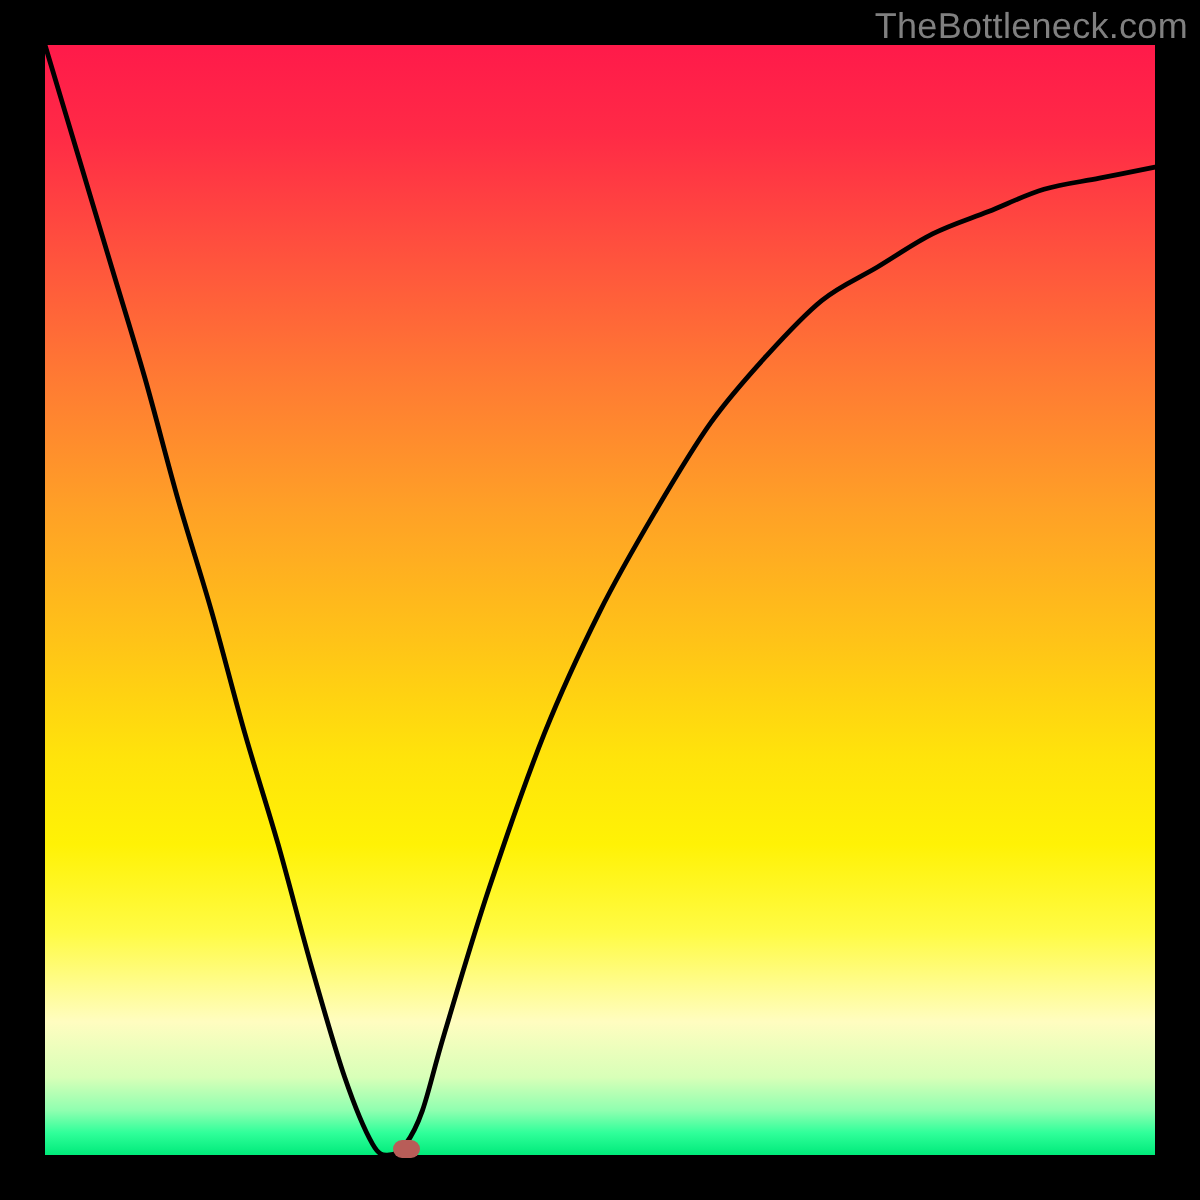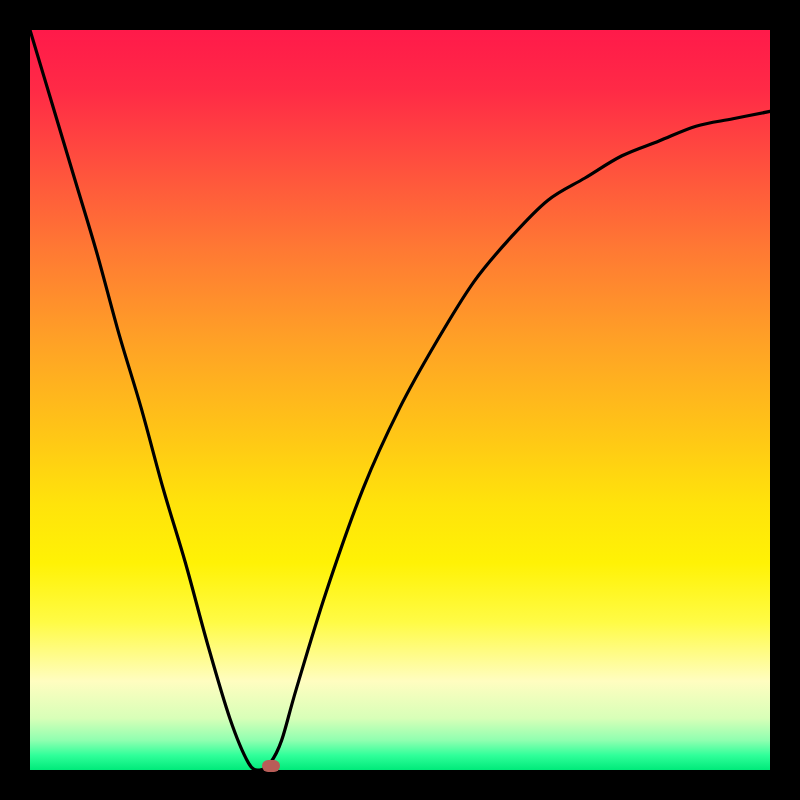--- a/index.html
+++ b/index.html
@@ -58,13 +58,14 @@
 </head>
 <body>
 
 <div class="frame">
   <div class="plot-area">
     <svg class="curve" viewBox="0 0 740 740" preserveAspectRatio="none">
       <path id="curve-path" fill="none" stroke="#000" stroke-width="3.2" stroke-linecap="round" stroke-linejoin="round" d="M 0.00 0.00 C 3.70 12.33, 14.80 49.33, 22.20 74.00 C 29.60 98.67, 37.00 123.33, 44.40 148.00 C 51.80 172.67, 59.20 196.10, 66.60 222.00 C 74.00 247.90, 81.40 277.50, 88.80 303.40 C 96.20 329.30, 103.60 351.50, 111.00 377.40 C 118.40 403.30, 125.80 432.90, 133.20 458.80 C 140.60 484.70, 148.00 506.90, 155.40 532.80 C 162.80 558.70, 170.20 588.30, 177.60 614.20 C 185.00 640.10, 193.02 668.47, 199.80 688.20 C 206.58 707.93, 213.37 723.97, 218.30 732.60 C 223.23 741.23, 225.70 740.00, 229.40 740.00 C 233.10 740.00, 236.80 737.53, 240.50 732.60 C 244.20 727.67, 247.28 722.73, 251.60 710.40 C 255.92 698.07, 259.00 683.27, 266.40 658.60 C 273.80 633.93, 284.90 595.70, 296.00 562.40 C 307.10 529.10, 320.67 489.63, 333.00 458.80 C 345.33 427.97, 357.67 402.07, 370.00 377.40 C 382.33 352.73, 394.67 331.77, 407.00 310.80 C 419.33 289.83, 431.67 268.87, 444.00 251.60 C 456.33 234.33, 468.67 220.77, 481.00 207.20 C 493.33 193.63, 505.67 180.07, 518.00 170.20 C 530.33 160.33, 542.67 155.40, 555.00 148.00 C 567.33 140.60, 579.67 131.97, 592.00 125.80 C 604.33 119.63, 616.67 115.93, 629.00 111.00 C 641.33 106.07, 653.67 99.90, 666.00 96.20 C 678.33 92.50, 690.67 91.27, 703.00 88.80 C 715.33 86.33, 733.83 82.63, 740.00 81.40"></path>
     </svg>
     <div class="marker" id="marker" style="left: 231.5px; top: 730.3px;"></div>
   </div>
+  <div class="watermark">TheBottleneck.com</div>
 </div>
 
 </body></html>

